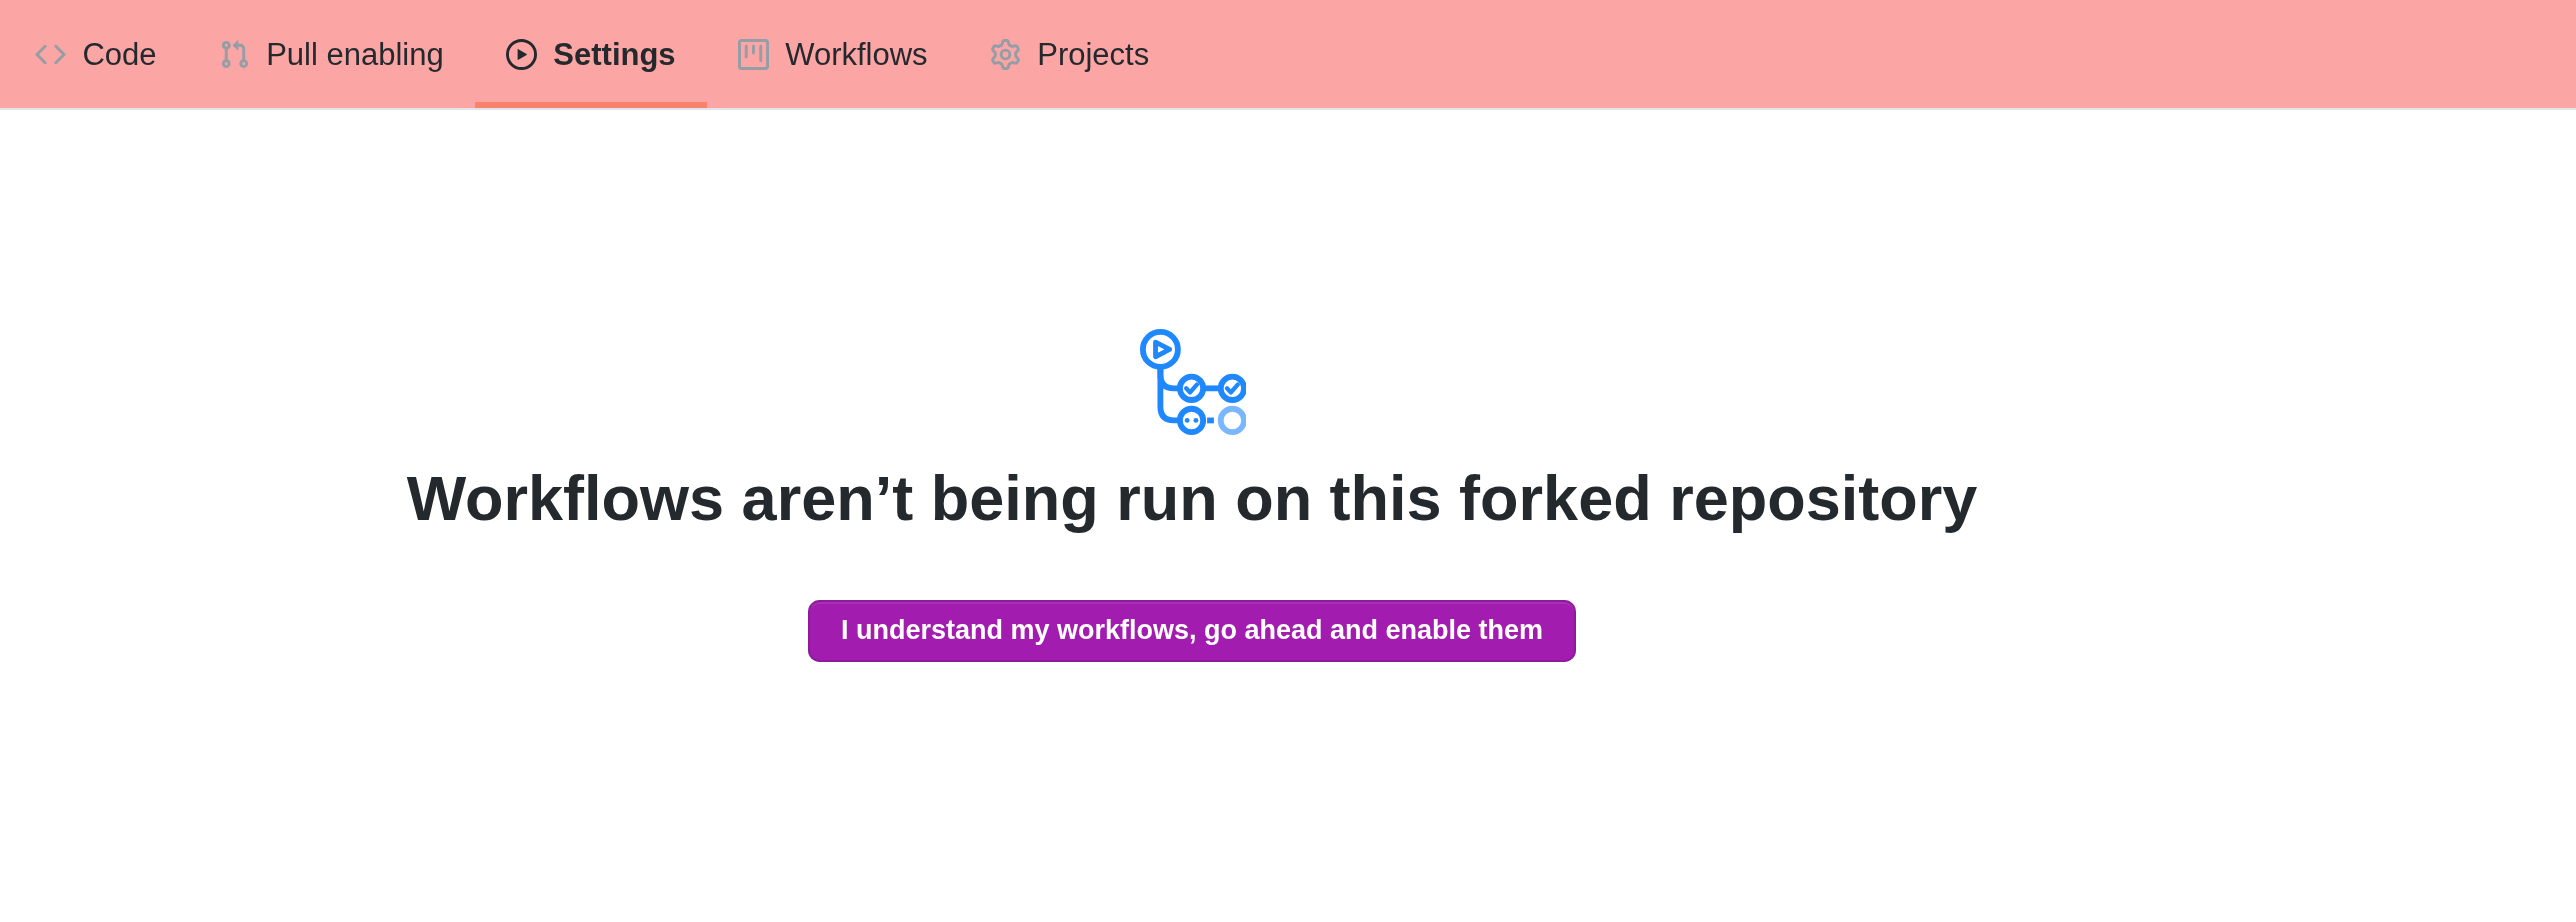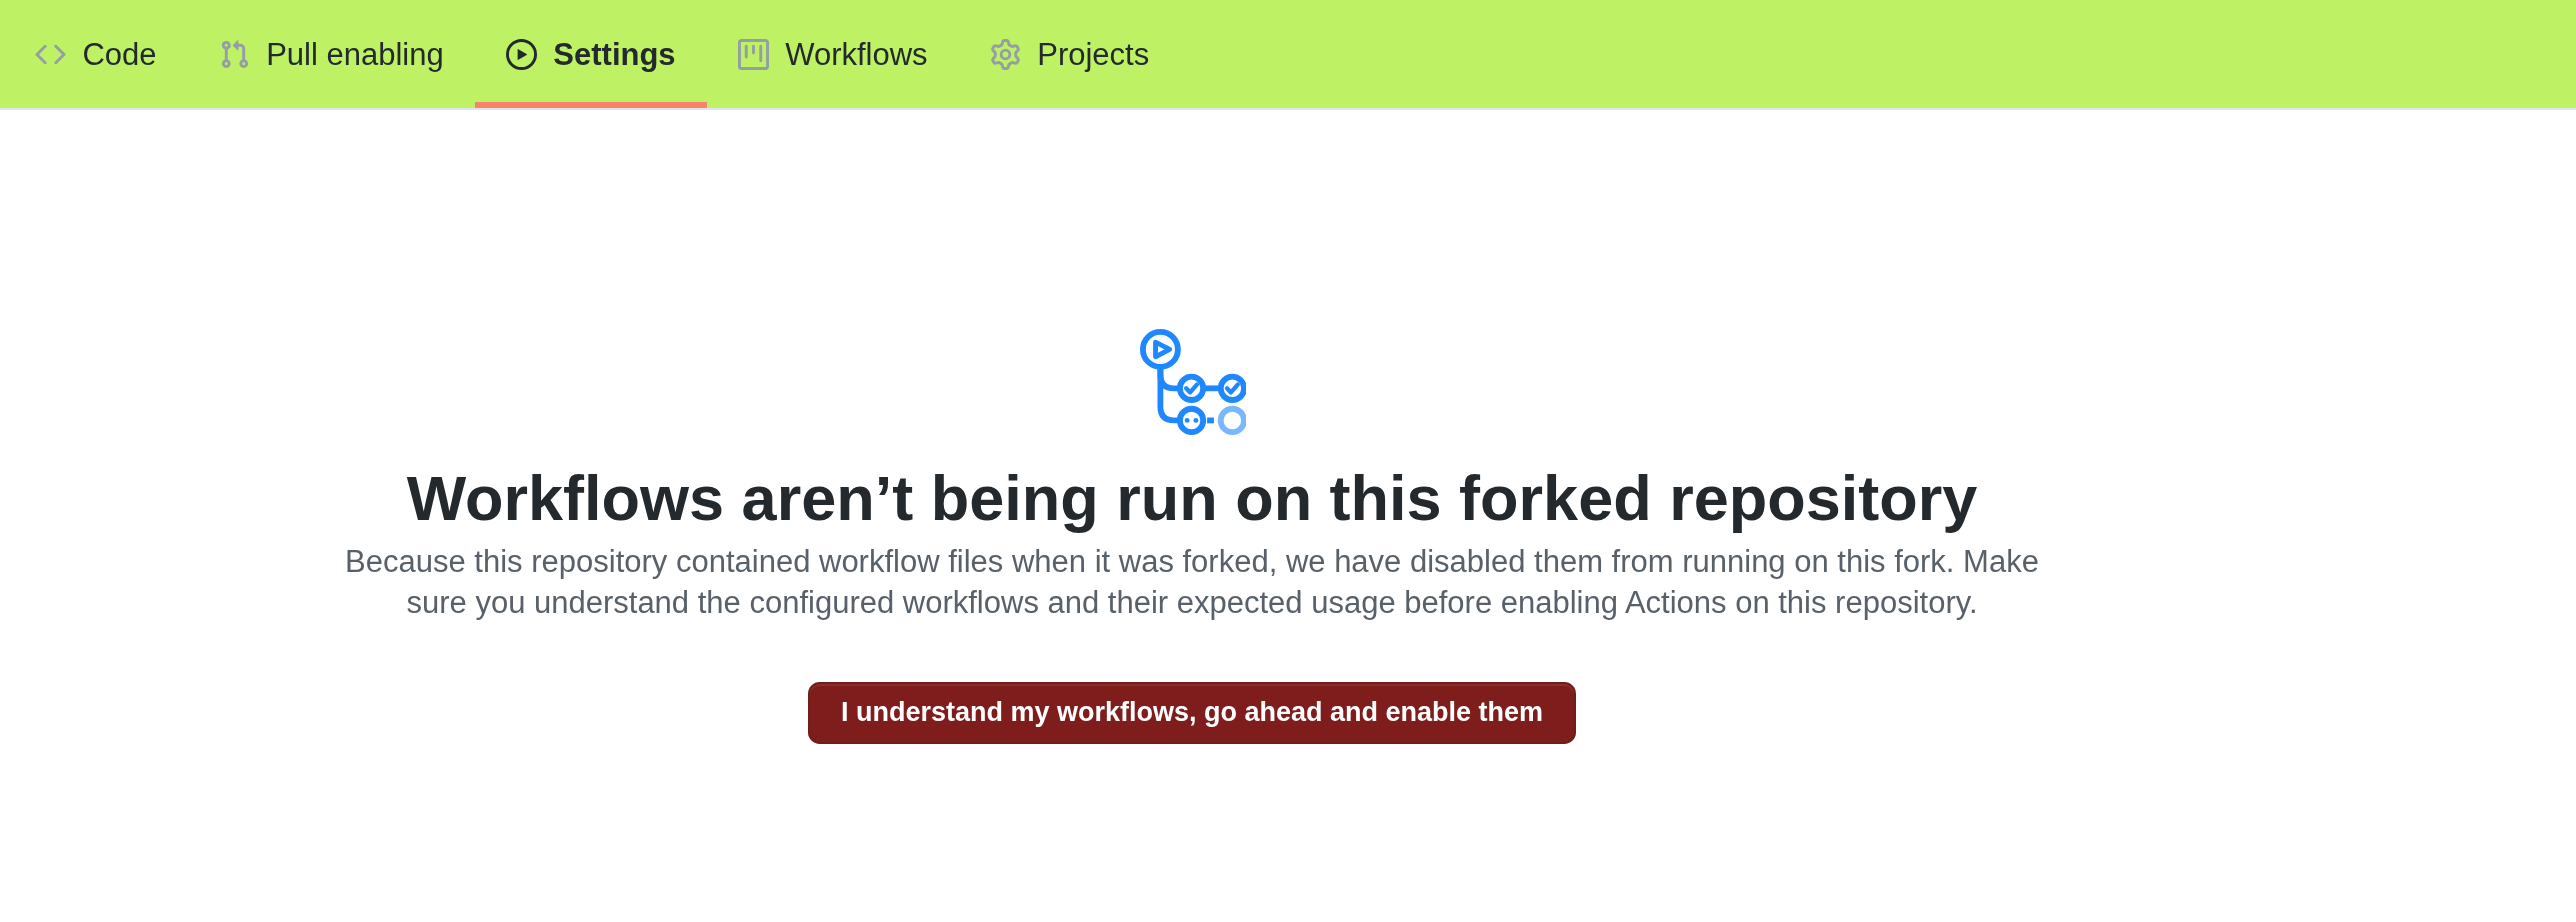--- a/index.html
+++ b/index.html
@@ -9,21 +9,21 @@
     height: 923px;
     background: #ffffff;
     font-family: "Liberation Sans", sans-serif;
     color: #24292e;
     overflow: hidden;
   }
 
   
   .reponav {
     height: 110px;
-    background: #bef264;
+    background: #fca5a5;
     border-bottom: 2px solid #e1e4e8;
     display: flex;
     align-items: stretch;
     padding-left: 3.9px;
   }
   .reponav-item {
     display: flex;
     align-items: center;
     gap: 16.6px;
     padding: 0 31px;
@@ -67,21 +67,21 @@
   .blankslate p {
     font-size: 31px;
     line-height: 41px;
     color: #586069;
     width: 1720px;
     margin: 0 auto;
   }
   .btn-primary {
     display: inline-block;
     margin-top: 59px;
-    background: #7f1d1d;
+    background: #a21caf;
     color: #ffffff;
     font-family: inherit;
     font-size: 27px;
     font-weight: bold;
     line-height: 31px;
     padding: 13.7px 31px;
     border: 2px solid rgba(27, 31, 35, 0.15);
     border-radius: 11.7px;
     cursor: pointer;
     box-shadow: inset 0 2px 0 rgba(255,255,255,0.08);
@@ -158,21 +158,20 @@
 
     <circle cx="54" cy="94" r="12" fill="#ffffff" stroke="#2088ff" stroke-width="6"></circle>
     <circle cx="49.5" cy="94" r="2.5" fill="#2088ff"></circle>
     <circle cx="58.5" cy="94" r="2.5" fill="#2088ff"></circle>
 
     <circle cx="96" cy="94" r="12" fill="#ffffff" stroke="#79b8ff" stroke-width="6"></circle>
   </svg>
 
   <h2>Workflows aren’t being run on this forked repository</h2>
 
-  <p>Because this repository contained workflow files when it was forked, we have disabled them from running on this fork. Make sure you understand the configured workflows and their expected usage before enabling Actions on this repository.</p>
 
   <div>
     <button class="btn-primary">I understand my workflows, go ahead and enable them</button>
   </div>
 
 
 </main>
 
 
 </body></html>

